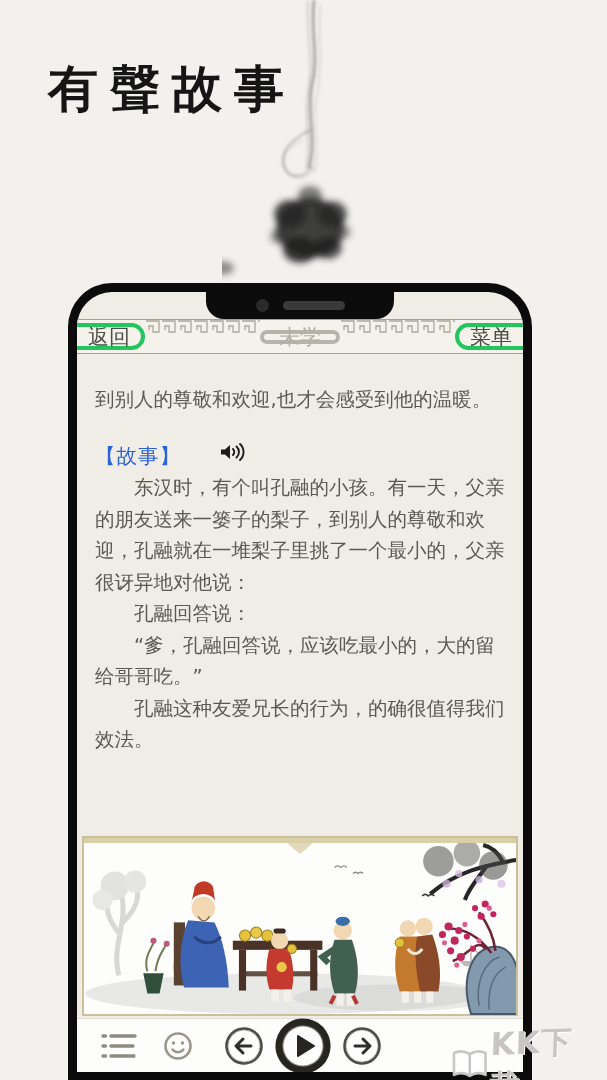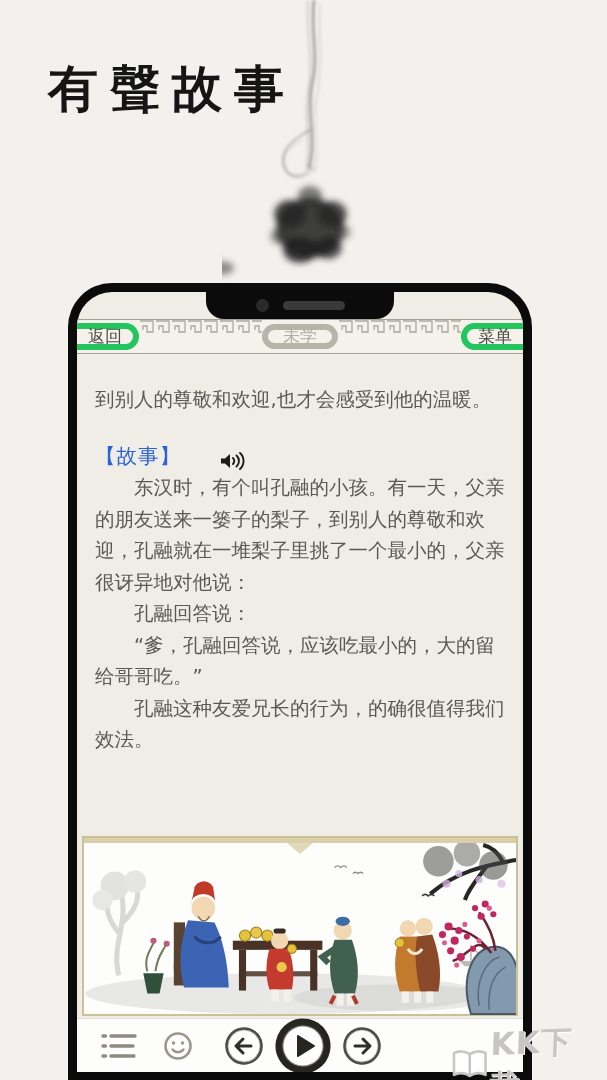--- a/index.html
+++ b/index.html
@@ -32,34 +32,34 @@
   }
   .notch .cam { width:13px; height:13px; border-radius:50%; background:#2a2a2a; }
   .notch .spk { width:62px; height:9px; border-radius:5px; background:#3a3a3a; }
   
   .hdr {
     position:absolute; top:27px; left:0; right:0; height:35px;
     background:#f4f2eb; border-top:1px solid #a5a29a; border-bottom:1px solid #a5a29a;
     display:flex; align-items:center; z-index:4;
   }
   .pill {
-    height:27px; display:flex; align-items:center; font-size:17px; color:#4e4c48;
-    background:#f4f2eb; border:6px solid #22c55e; padding:0 11px; white-space:nowrap; z-index:2;
+    height:27px; display:flex; align-items:center; font-size:21px; color:#4e4c48;
+    background:#f4f2eb; border:4px solid #22c55e; padding:0 11px; white-space:nowrap; z-index:2;
   }
   .pill.left  { border-left:none;  border-radius:0 15px 15px 0; }
   .pill.right { border-right:none; border-radius:15px 0 0 15px; }
-  .pill.center{ height:25px; border-radius:14px; color:#b3afa5; border-color:#b8b4aa; padding:0 15px; }
+  .pill.center{ height:14px; border-radius:14px; color:#b3afa5; border-color:#b8b4aa; padding:0 15px; }
   .fret { flex:1; height:35px; min-width:0; }
   
   .content {
     position:absolute; top:78px; left:0; right:0; padding:0 18px;
     color:#5b5954; font-size:19.5px; line-height:31.5px; z-index:1;
   }
   .intro { margin-top:14px; }
-  .story-label-row { margin-top:25px; display:flex; align-items:flex-end; gap:38px; }
+  .story-label-row { margin-top:25px; display:flex; align-items:flex-start; gap:38px; }
   .story-label { color:#2a63d6; font-size:20.5px; letter-spacing:1px; }
   .story-title { text-indent:2em; margin-top:6px; }
   .para { text-indent:2em; }
   
   .illus {
     position:absolute; top:544px; left:5px; right:5px; height:180px;
     background:#fdfdfb; border:2px solid #ccc09a; z-index:1;
   }
   .illus .strip { position:absolute; top:0; left:0; right:0; height:5px; background:#d9cfa9; }
   .illus .tri {

